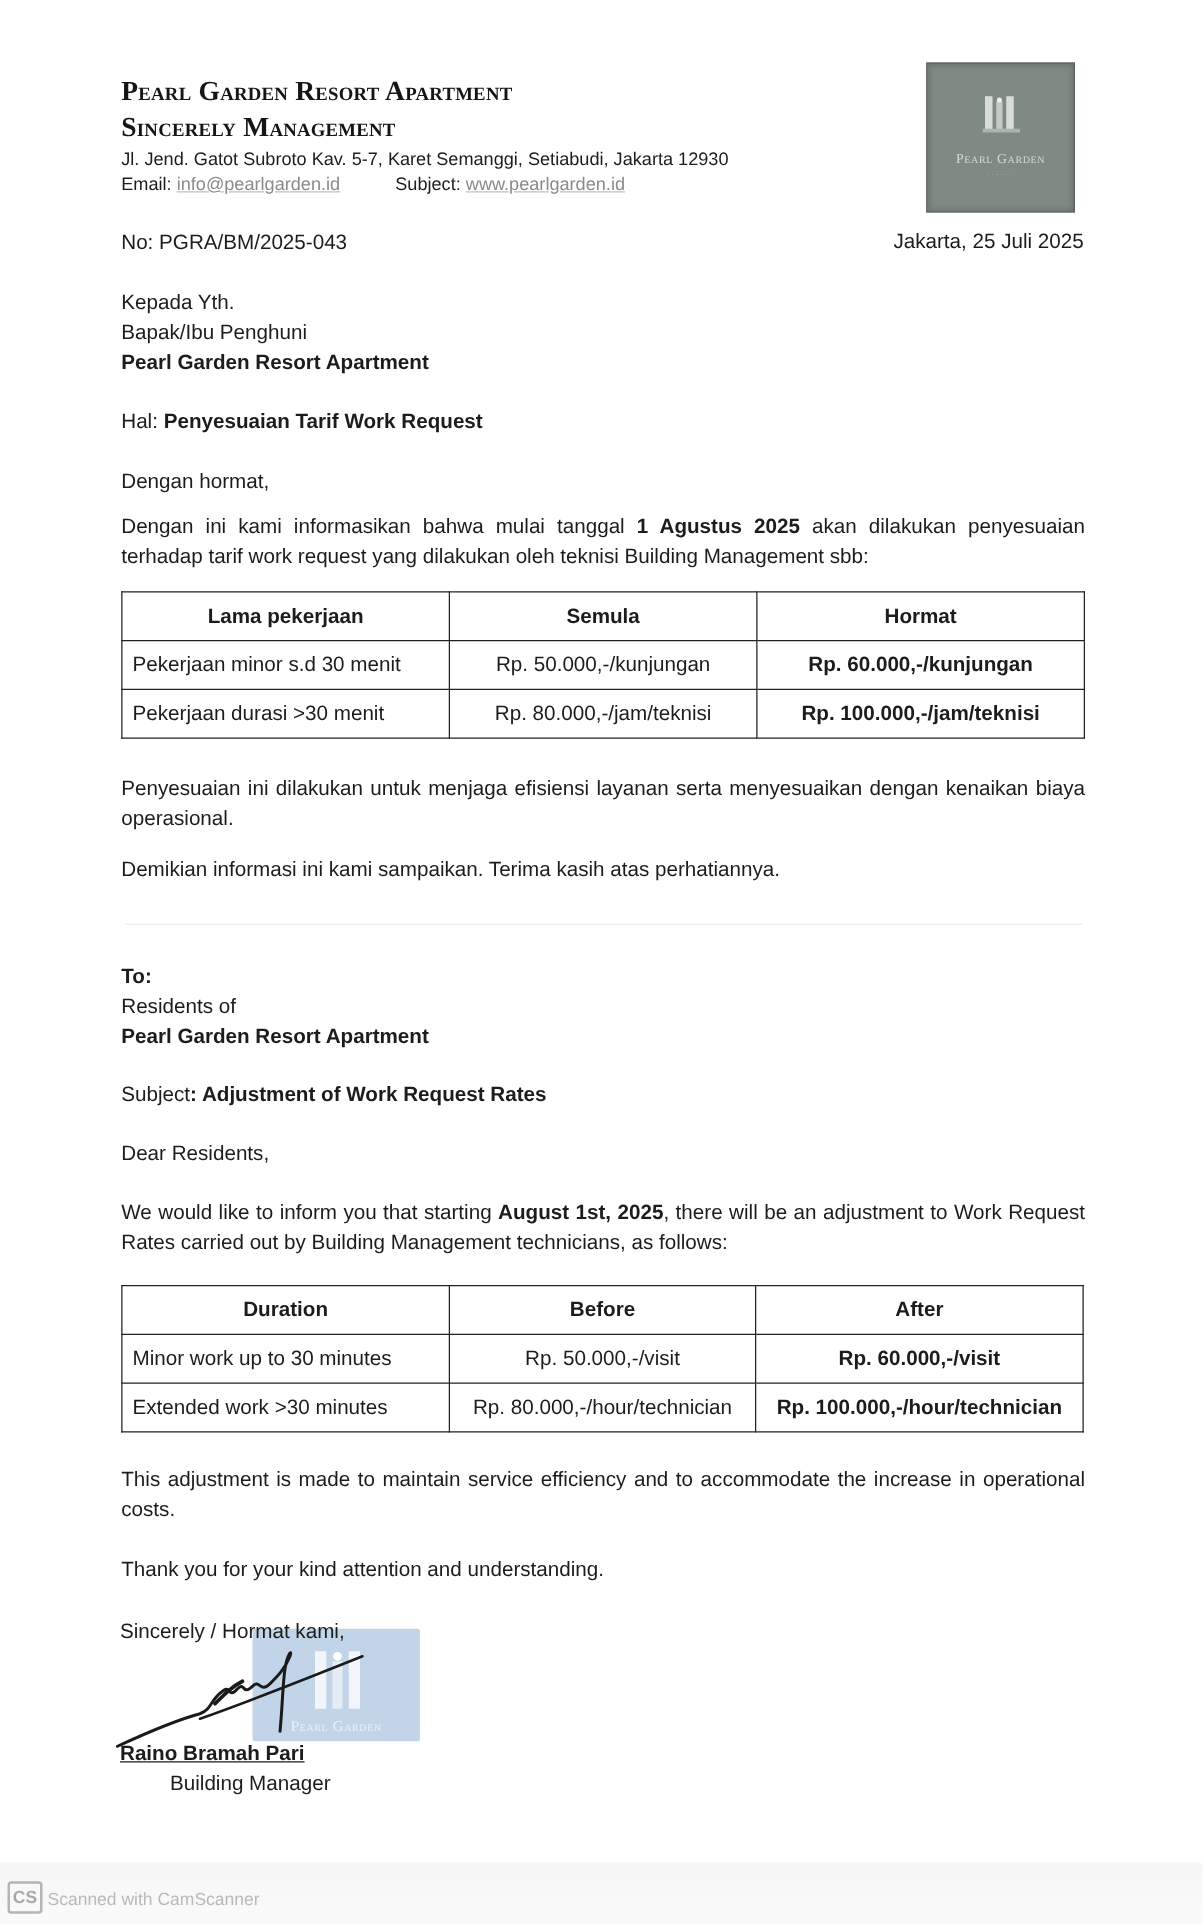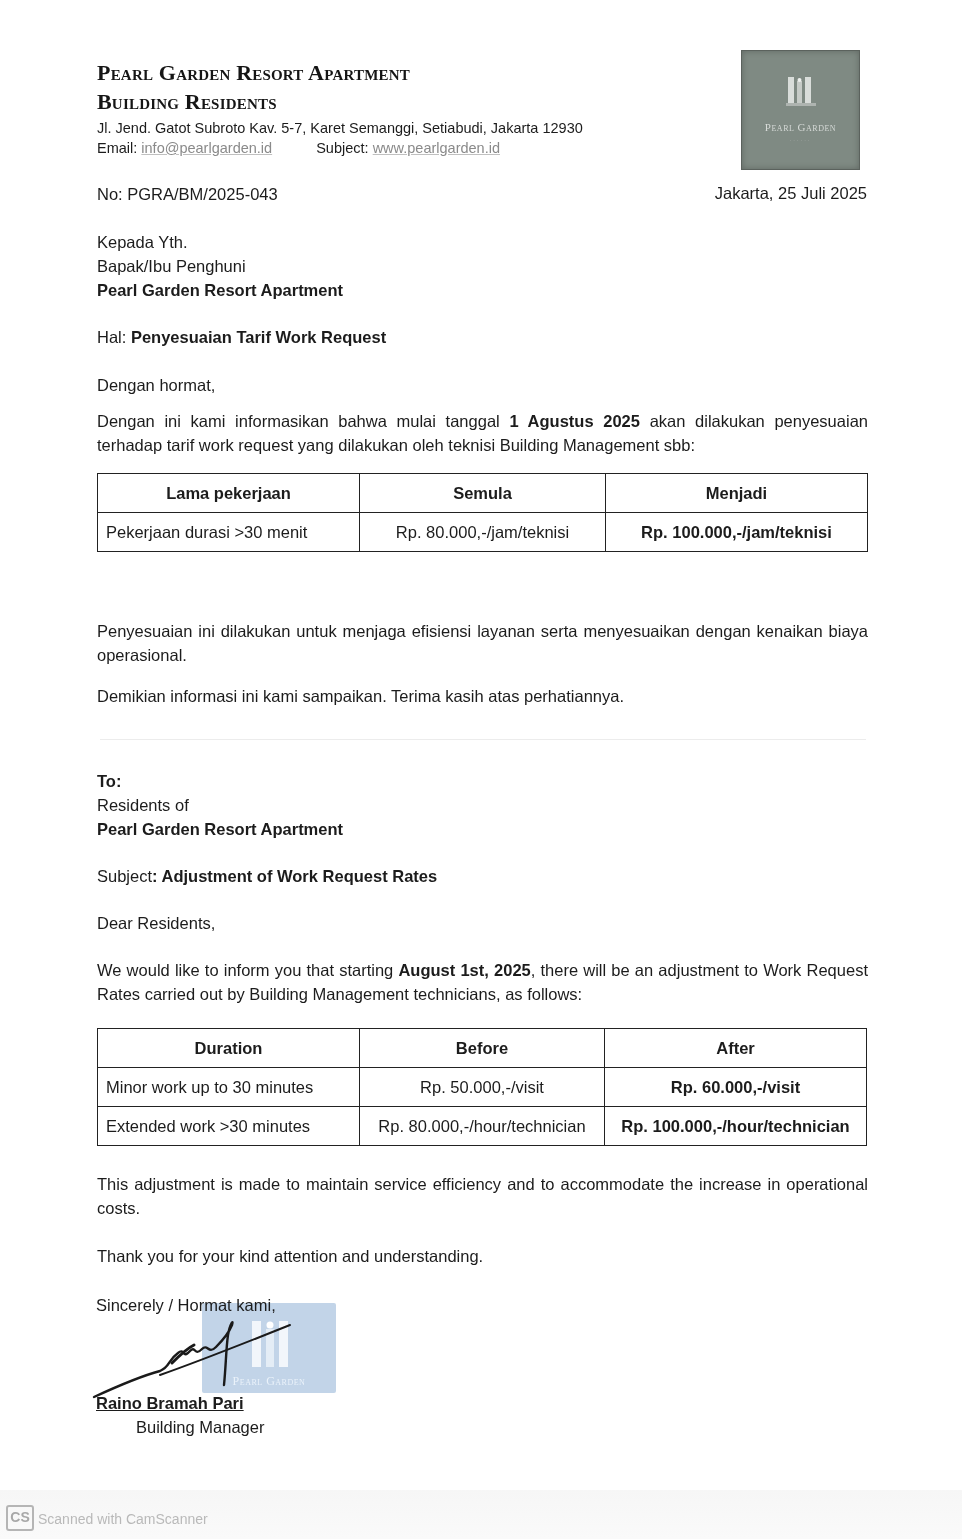--- a/index.html
+++ b/index.html
@@ -41,21 +41,21 @@
              color: #a8a8a8; font-weight: bold; font-size: 14px; line-height: 20px; text-align: center; }
   .cs-text { left: 38px; top: 1511px; font-size: 14px; color: #b9b9b9; }
   .underline { text-decoration: underline; }
 </style>
 </head>
 <body>
 
 <div class="page">
 
   <div class="abs letterhead-title" style="left:97px; top:60px;">Pearl Garden Resort Apartment</div>
-  <div class="abs letterhead-title" style="left:97px; top:89px;">Building Residents</div>
+  <div class="abs letterhead-title" style="left:97px; top:89px;">Sincerely Management</div>
   <div class="abs small" style="left:97px; top:119px;">Jl. Jend. Gatot Subroto Kav. 5-7, Karet Semanggi, Setiabudi, Jakarta 12930</div>
   <div class="abs small" style="left:97px; top:139px;">
     <span>Email:</span>
     <span class="faint">info@pearlgarden.id</span>
     <span style="display:inline-block; width:36px;"></span>
     <span>Subject:</span>
     <span class="faint">www.pearlgarden.id</span>
   </div>
 
   <div class="abs logo">
@@ -88,21 +88,26 @@
 
   <div class="abs body justify" style="left:97px; top:409px; width:771px;">
     <span>Dengan ini kami informasikan bahwa mulai tanggal </span><span class="bold">1 Agustus 2025</span><span> akan dilakukan penyesuaian terhadap tarif work request yang dilakukan oleh teknisi Building Management sbb:</span>
   </div>
 
   <table class="rates" style="top:473px;">
     <tbody>
         <tr>
       <th style="width:245px;">Lama pekerjaan</th>
       <th style="width:229px;">Semula</th>
-      <th>Menjadi</th>
+      <th>Hormat</th>
+    </tr>
+    <tr>
+      <td>Pekerjaan minor s.d 30 menit</td>
+      <td class="c">Rp. 50.000,-/kunjungan</td>
+      <td class="c b">Rp. 60.000,-/kunjungan</td>
     </tr>
     <tr>
       <td>Pekerjaan durasi &gt;30 menit</td>
       <td class="c">Rp. 80.000,-/jam/teknisi</td>
       <td class="c b">Rp. 100.000,-/jam/teknisi</td>
     </tr>
   </tbody>
     </table>
 
   <div class="abs body" style="left:97px; top:684px;">Demikian informasi ini kami sampaikan. Terima kasih atas perhatiannya.</div>

